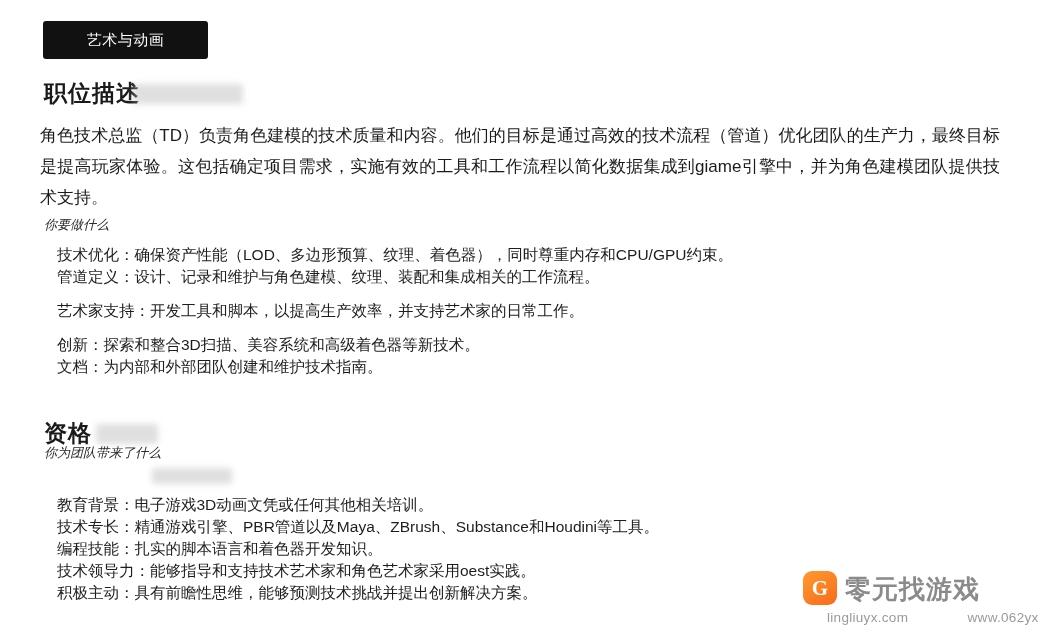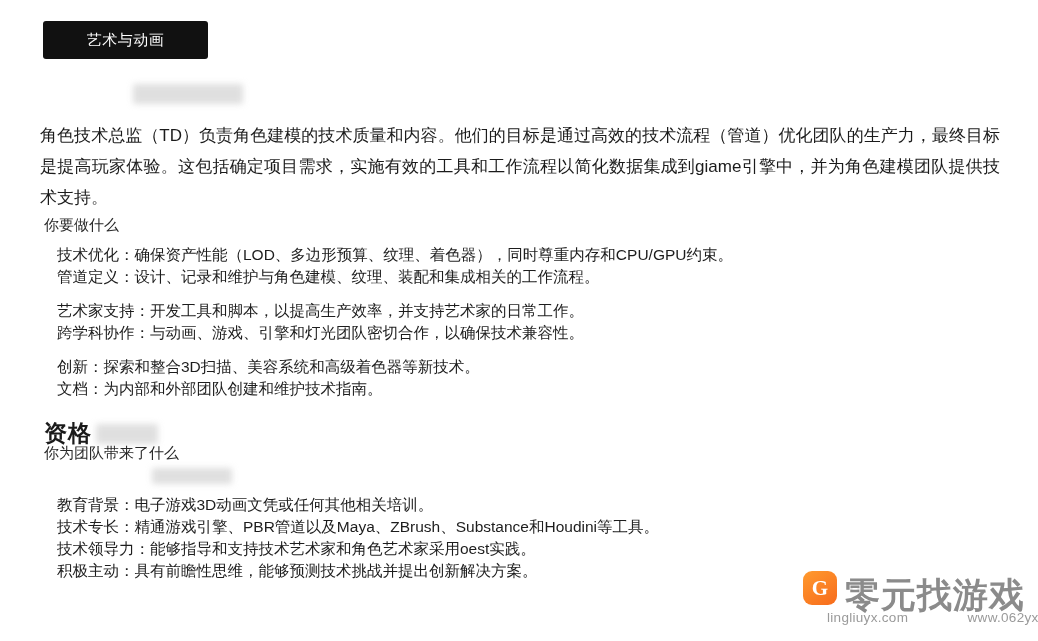--- a/index.html
+++ b/index.html
@@ -80,22 +80,23 @@
     width: 960px;
     font-size: 17px;
     line-height: 31px;
     color: #1b1b1b;
     text-align: justify;
   }
 
   
   .sub-label {
     position: absolute;
-    font-size: 15px;
+    font-size: 13px;
     color: #2a2a2a;
+    font-style: italic;
   }
   #sub-do { left: 44px; top: 216px; }
   #sub-bring { left: 44px; top: 444px; }
 
   
   .bullets {
     position: absolute;
     left: 57px;
     font-size: 15.5px;
     line-height: 22px;
@@ -127,21 +128,21 @@
     justify-content: center;
     color: #fff;
     font-size: 21px;
     font-weight: bold;
     font-family: "Liberation Serif", serif;
   }
   .wm-text {
     position: absolute;
     left: 42px;
     top: 3px;
-    font-size: 35px;
+    font-size: 26px;
     font-weight: bold;
     color: #8b8b8b;
     letter-spacing: 1px;
     text-align: center;
   }
   .wm-urls {
     position: absolute;
     left: 0;
     top: 41px;
     width: 242px;
@@ -157,46 +158,47 @@
 <body>
 
 <div class="page">
 
   <div class="left-rail"></div>
 
   <div class="tag-chip">
     <span>艺术与动画</span>
   </div>
 
+  <div class="section-title" id="title-desc">职位描述</div>
   <div class="blur-bar" id="blur-1"></div>
 
   <div class="intro">角色技术总监（TD）负责角色建模的技术质量和内容。他们的目标是通过高效的技术流程（管道）优化团队的生产力，最终目标是提高玩家体验。这包括确定项目需求，实施有效的工具和工作流程以简化数据集成到giame引擎中，并为角色建模团队提供技术支持。</div>
 
   <div class="sub-label" id="sub-do">你要做什么</div>
 
   <div class="bullets" id="bul-a">
     <div>技术优化：确保资产性能（LOD、多边形预算、纹理、着色器），同时尊重内存和CPU/GPU约束。</div>
     <div>管道定义：设计、记录和维护与角色建模、纹理、装配和集成相关的工作流程。</div>
     <div class="gap"></div>
     <div>艺术家支持：开发工具和脚本，以提高生产效率，并支持艺术家的日常工作。</div>
-    <div>跨学科协作：与动画、游戏、引擎和灯光团队密切合作，以确保技术兼容性。</div>
     <div class="gap"></div>
     <div>创新：探索和整合3D扫描、美容系统和高级着色器等新技术。</div>
     <div>文档：为内部和外部团队创建和维护技术指南。</div>
   </div>
 
   <div class="section-title" id="title-qual">资格</div>
   <div class="blur-bar" id="blur-2"></div>
 
   <div class="sub-label" id="sub-bring">你为团队带来了什么</div>
   <div class="blur-bar" id="blur-3"></div>
 
   <div class="bullets" id="bul-b">
     <div>教育背景：电子游戏3D动画文凭或任何其他相关培训。</div>
     <div>技术专长：精通游戏引擎、PBR管道以及Maya、ZBrush、Substance和Houdini等工具。</div>
+    <div>编程技能：扎实的脚本语言和着色器开发知识。</div>
     <div>技术领导力：能够指导和支持技术艺术家和角色艺术家采用oest实践。</div>
     <div>积极主动：具有前瞻性思维，能够预测技术挑战并提出创新解决方案。</div>
   </div>
 
   <div class="watermark">
     <div class="wm-logo">G</div>
     <div class="wm-text">零元找游戏</div>
     <div class="wm-urls">
       <span>lingliuyx.com</span>
       <span>www.062yx.com</span>

